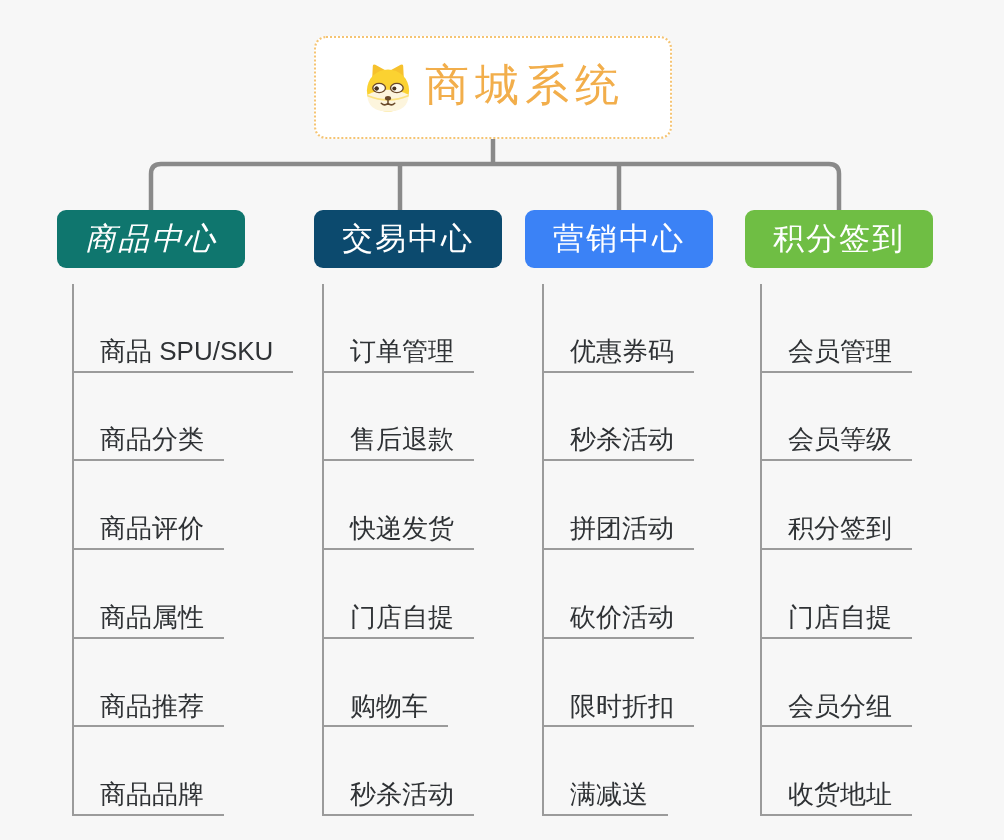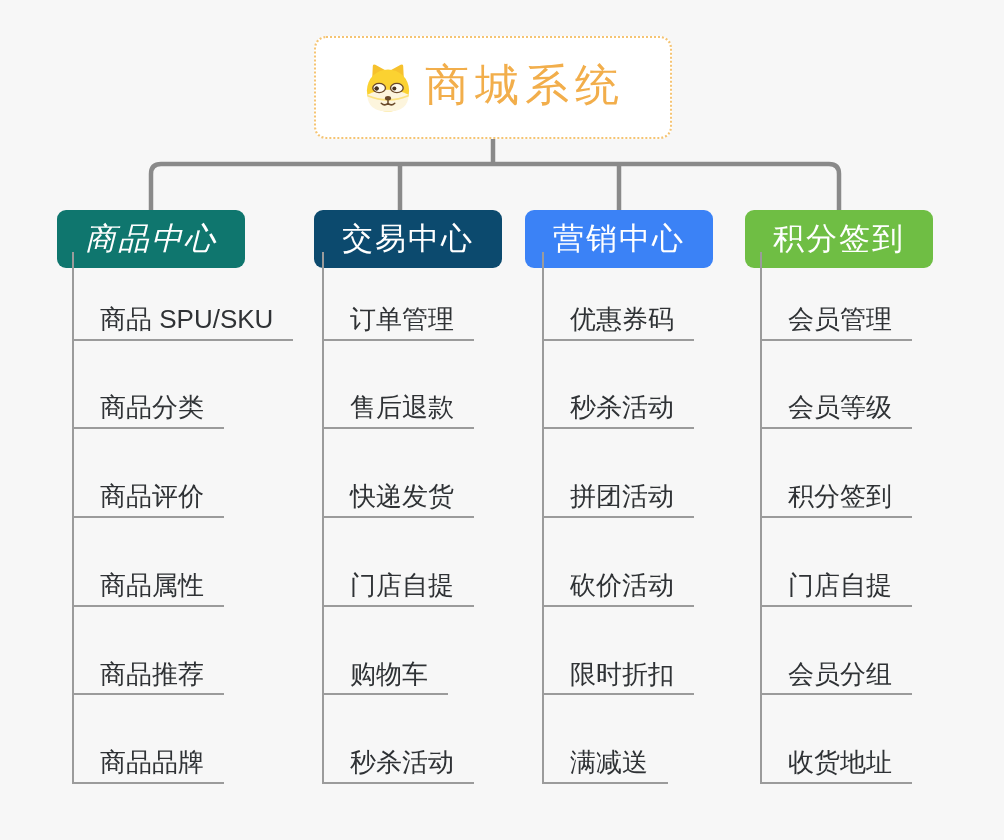--- a/index.html
+++ b/index.html
@@ -37,21 +37,21 @@
     display:flex;align-items:center;justify-content:center;
     color:#ffffff;font-size:31px;font-weight:500;letter-spacing:2px;
     white-space:nowrap;
   }
   .branch-node.c0{left:57px;background:#0f766e;font-style:italic;}
   .branch-node.c1{left:314px;background:#0c4a6e;}
   .branch-node.c2{left:525px;background:#3b82f6;}
   .branch-node.c3{left:745px;background:#6fbe44;}
   
   .item-column{
-    position:absolute;top:252px;width:0;
+    position:absolute;top:284px;width:0;
     border-left:2px solid #9b9b9b;
   }
   .item-column.c0{left:72px;}
   .item-column.c1{left:322px;}
   .item-column.c2{left:542px;text-align:center;}
   .item-column.c3{left:760px;}
   .branch-item{
     box-sizing:border-box;
     height:88.7px;
     width:max-content;

